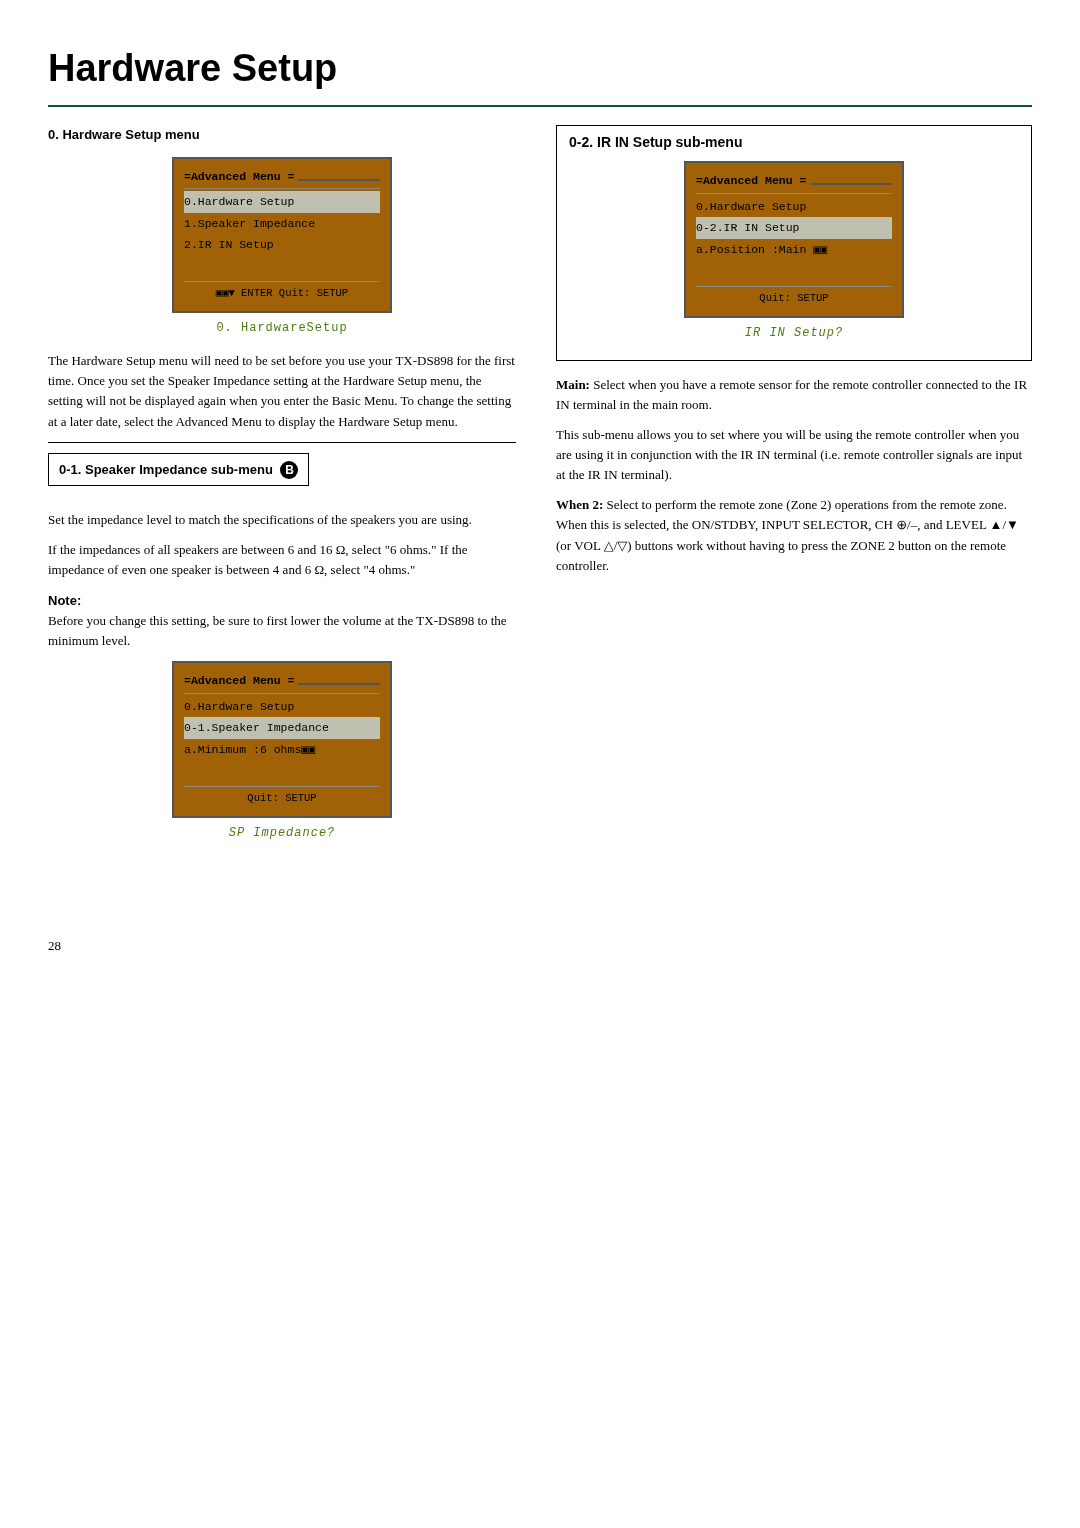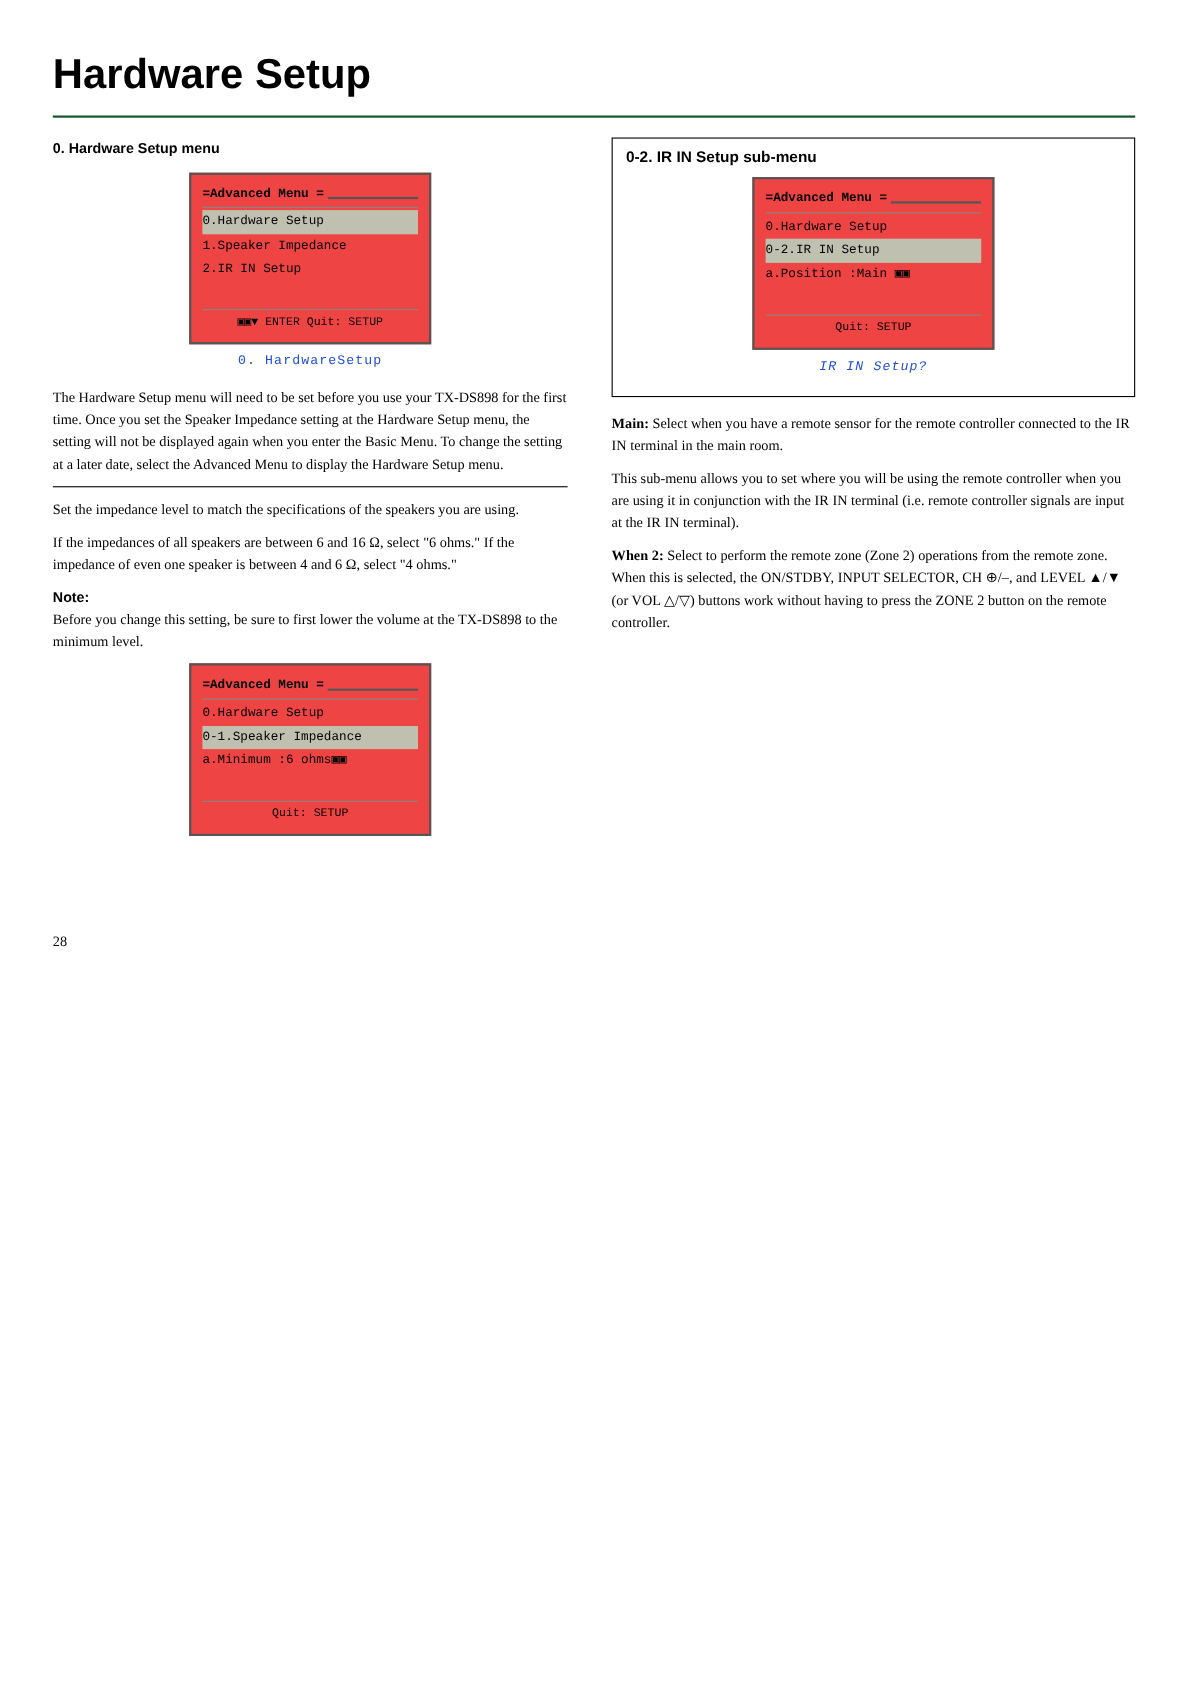--- a/index.html
+++ b/index.html
@@ -48,21 +48,21 @@
       border-radius: 50%;
       width: 18px;
       height: 18px;
       text-align: center;
       line-height: 18px;
       font-size: 12px;
       margin-left: 4px;
     }
     
     .lcd-screen {
-      background: #ef4444;
+      background: #a16207;
       border: 2px solid #555;
       font-family: 'Courier New', Courier, monospace;
       font-size: 11.5px;
       padding: 8px 10px;
       width: 220px;
       margin: 10px auto 6px auto;
       line-height: 1.7;
     }
     .lcd-screen .lcd-header {
       display: flex;
@@ -91,21 +91,21 @@
       padding-top: 3px;
       font-size: 10.5px;
       text-align: center;
     }
     .lcd-label {
       font-family: 'Courier New', Courier, monospace;
       font-size: 12px;
       text-align: center;
       margin-bottom: 14px;
       letter-spacing: 1px;
-      color: #1d4ed8;
+      color: #4d7c0f;
     }
     .lcd-label.italic {
       font-style: italic;
     }
     p {
       margin-bottom: 10px;
       font-size: 13px;
       line-height: 1.55;
     }
     .note-label {
@@ -149,40 +149,47 @@
       <div class="lcd-row">2.IR IN Setup</div>
       <div class="lcd-row">&nbsp;</div>
       <div class="lcd-footer">▣▣▼ ENTER Quit: SETUP</div>
     </div>
     <div class="lcd-label">0. HardwareSetup</div>
 
     <p>The Hardware Setup menu will need to be set before you use your TX-DS898 for the first time. Once you set the Speaker Impedance setting at the Hardware Setup menu, the setting will not be displayed again when you enter the Basic Menu. To change the setting at a later date, select the Advanced Menu to display the Hardware Setup menu.</p>
 
     <hr class="divider-h">
 
+    <div style="margin-bottom:10px;">
+      <div class="subsection-box">
+        <span>0-1.  Speaker Impedance sub-menu</span>
+        <span class="badge">B</span>
+      </div>
+    </div>
 
     <p>Set the impedance level to match the specifications of the speakers you are using.</p>
     <p>If the impedances of all speakers are between 6 and 16 <span class="omega-symbol">Ω</span>, select "6 ohms." If the impedance of even one speaker is between 4 and 6 <span class="omega-symbol">Ω</span>, select "4 ohms."</p>
 
     <p>
       <span class="note-label">Note:</span><br>
       <span>Before you change this setting, be sure to first lower the volume at the TX-DS898 to the minimum level.</span>
     </p>
 
     <div class="lcd-screen">
       <div class="lcd-header">
         <span>=Advanced Menu =</span>
         <span class="lines"></span>
       </div>
       <div class="lcd-row">0.Hardware Setup</div>
       <div class="lcd-row selected">0-1.Speaker Impedance</div>
       <div class="lcd-row">a.Minimum      :6 ohms▣▣</div>
       <div class="lcd-row">&nbsp;</div>
       <div class="lcd-footer">Quit: SETUP</div>
     </div>
+    <div class="lcd-label italic">SP Impedance?</div>
   </div>
 
   <div class="col-right">
     <div class="right-col-section">
       <div class="section-heading-inner">0-2. IR IN Setup sub-menu</div>
 
       <div class="lcd-screen" style="margin-top:6px;">
         <div class="lcd-header">
           <span>=Advanced Menu =</span>
           <span class="lines"></span>

